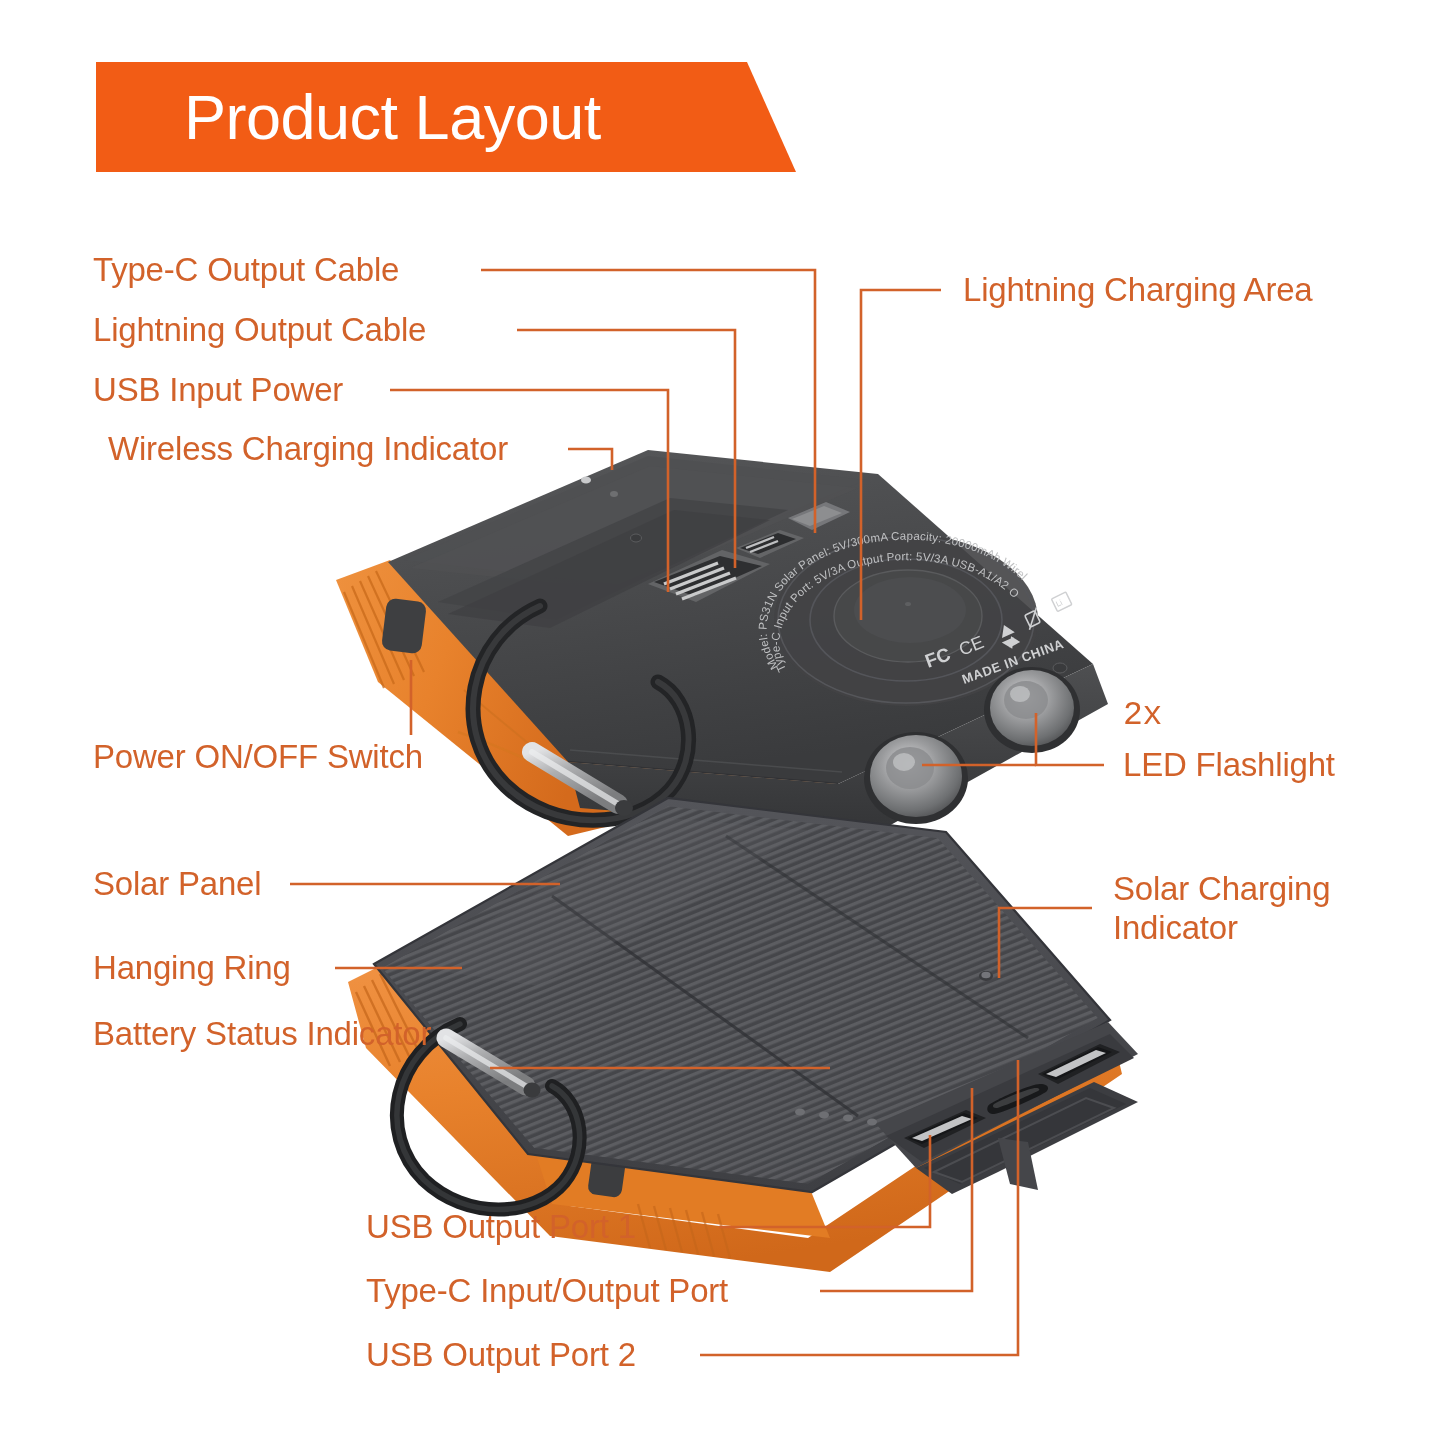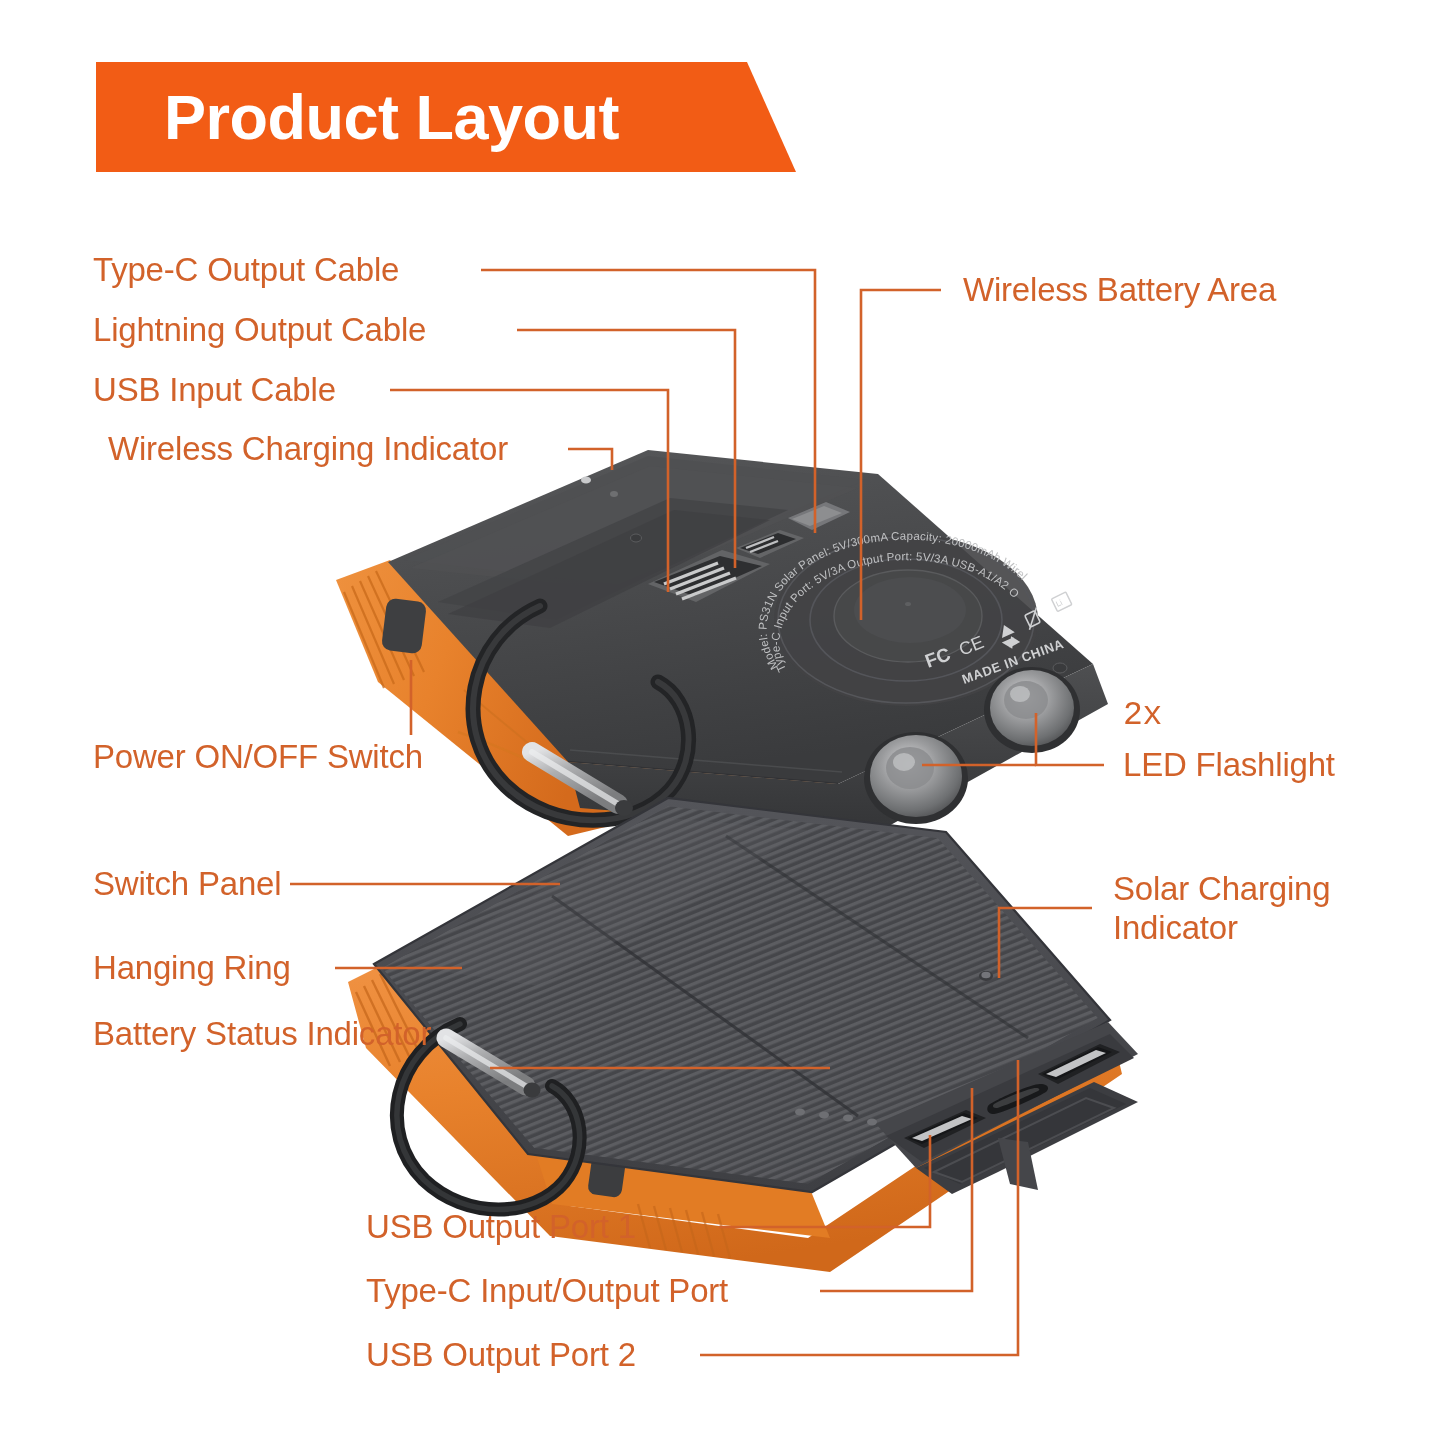--- a/index.html
+++ b/index.html
@@ -15,23 +15,23 @@
   #banner {
     position: absolute; left: 96px; top: 62px;
     width: 700px; height: 110px;
     background: #F25C15;
     clip-path: polygon(0 0, 93% 0, 100% 100%, 0 100%);
     display: flex; align-items: center;
   }
   #banner-title {
     color: #ffffff;
     font-size: 63px;
-    font-weight: bold;
+    font-weight: normal;
     letter-spacing: -0.5px;
-    padding-left: 68px;
+    padding-left: 88px;
     line-height: 1;
     white-space: nowrap;
   }
 
   
   .lbl {
     position: absolute;
     color: #D2622A;
     font-size: 33px;
     line-height: 1.18;
@@ -382,33 +382,33 @@
       <path d="M820 1291 L972 1291 L972 1088"></path>
 
       <path d="M700 1355 L1018 1355 L1018 1060"></path>
     </g>
   </svg>
 
   <div class="lbl" style="left:93px; top:251px;">Type-C Output Cable</div>
 
   <div class="lbl" style="left:93px; top:311px;">Lightning Output Cable</div>
 
-  <div class="lbl" style="left:93px; top:371px;">USB Input Cable</div>
+  <div class="lbl" style="left:93px; top:371px;">USB Input Power</div>
 
   <div class="lbl" style="left:108px; top:430px;text-align:right;">Wireless Charging Indicator</div>
 
-  <div class="lbl r" style="left:963px; top:271px;">Wireless Battery Area</div>
+  <div class="lbl r" style="left:963px; top:271px;">Lightning Charging Area</div>
 
   <div class="lbl" style="left:93px; top:738px;">Power ON/OFF Switch</div>
 
   <div class="lbl r" style="left:1123px; top:697px;font-family:Liberation Mono, monospace;">2x</div>
 
   <div class="lbl r" style="left:1123px; top:746px;">LED Flashlight</div>
 
-  <div class="lbl" style="left:93px; top:865px;">Switch Panel</div>
+  <div class="lbl" style="left:93px; top:865px;">Solar Panel</div>
 
   <div class="lbl" style="left:93px; top:949px;">Hanging Ring</div>
 
   <div class="lbl" style="left:93px; top:1015px;">Battery Status Indicator</div>
 
   <div class="lbl r" style="left:1113px; top:870px;">
     <div>Solar Charging</div>
     <div>Indicator</div>
   </div>
 

